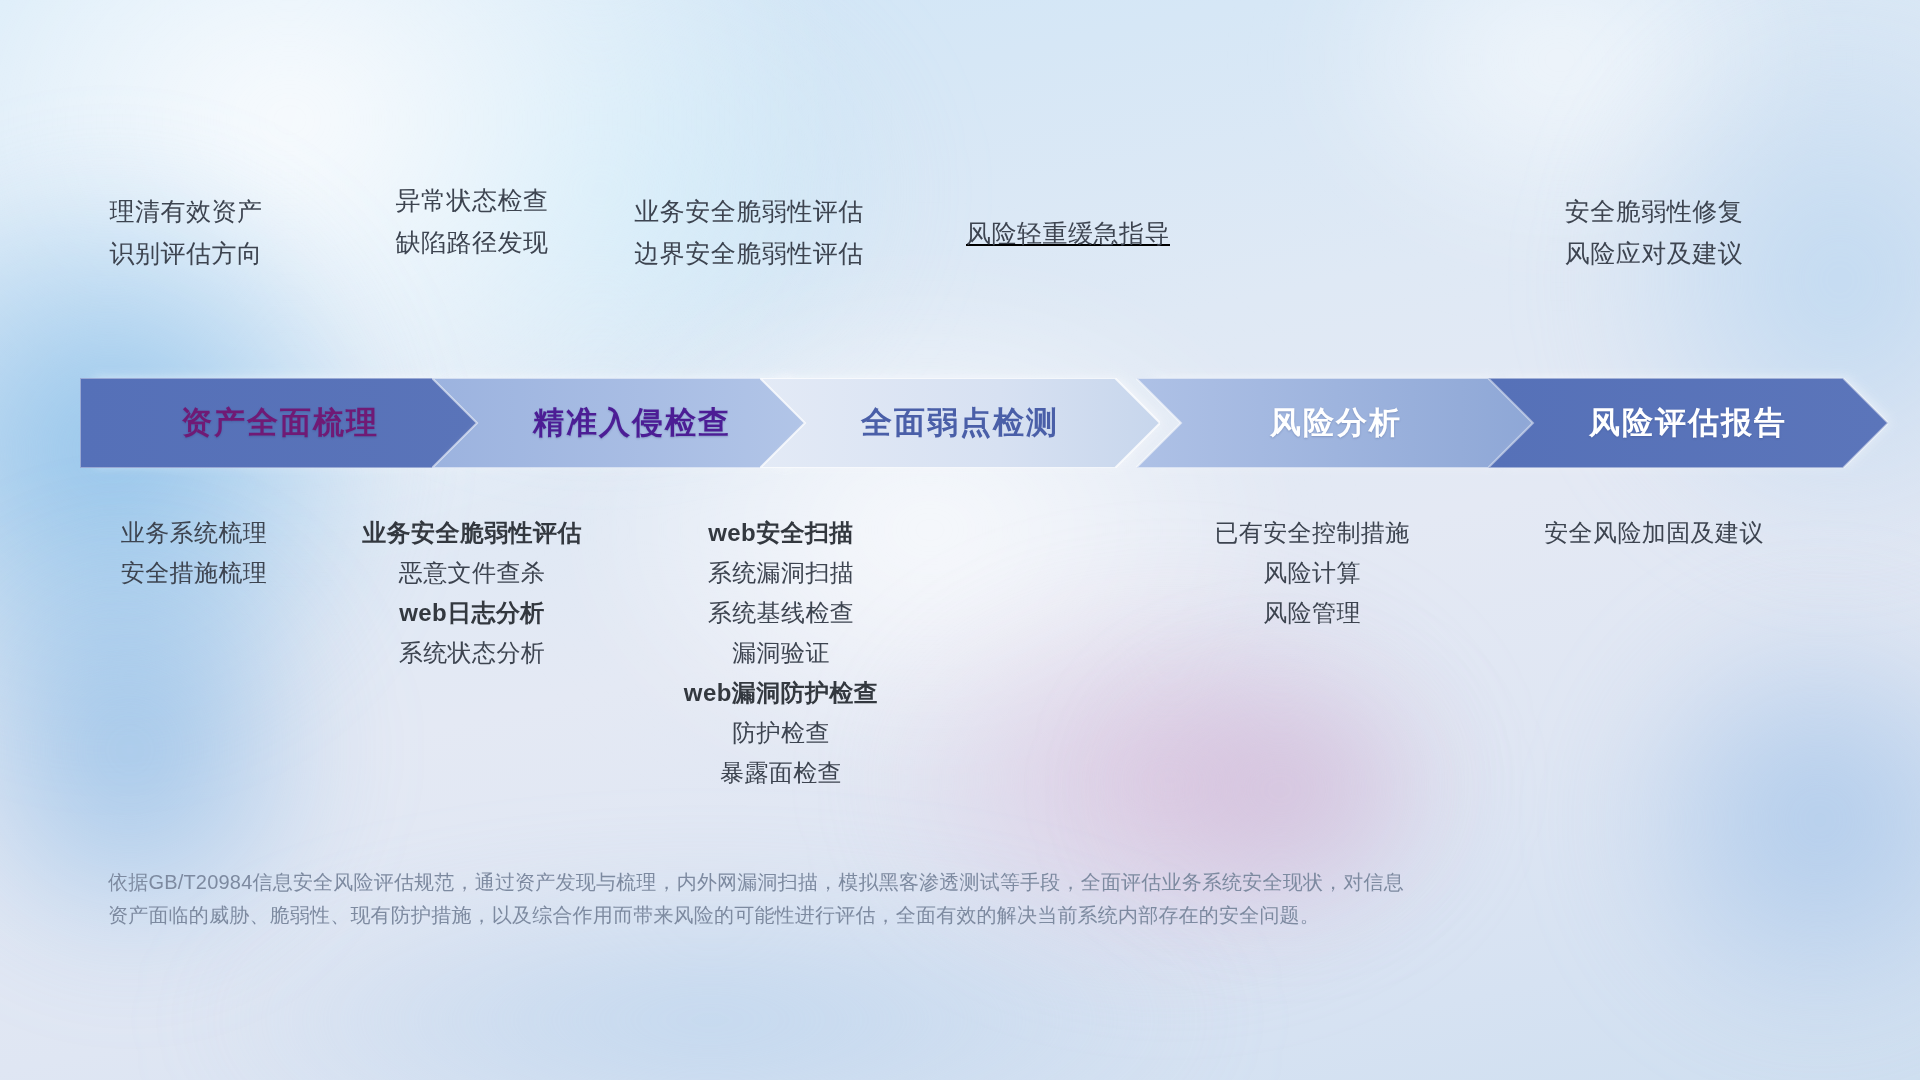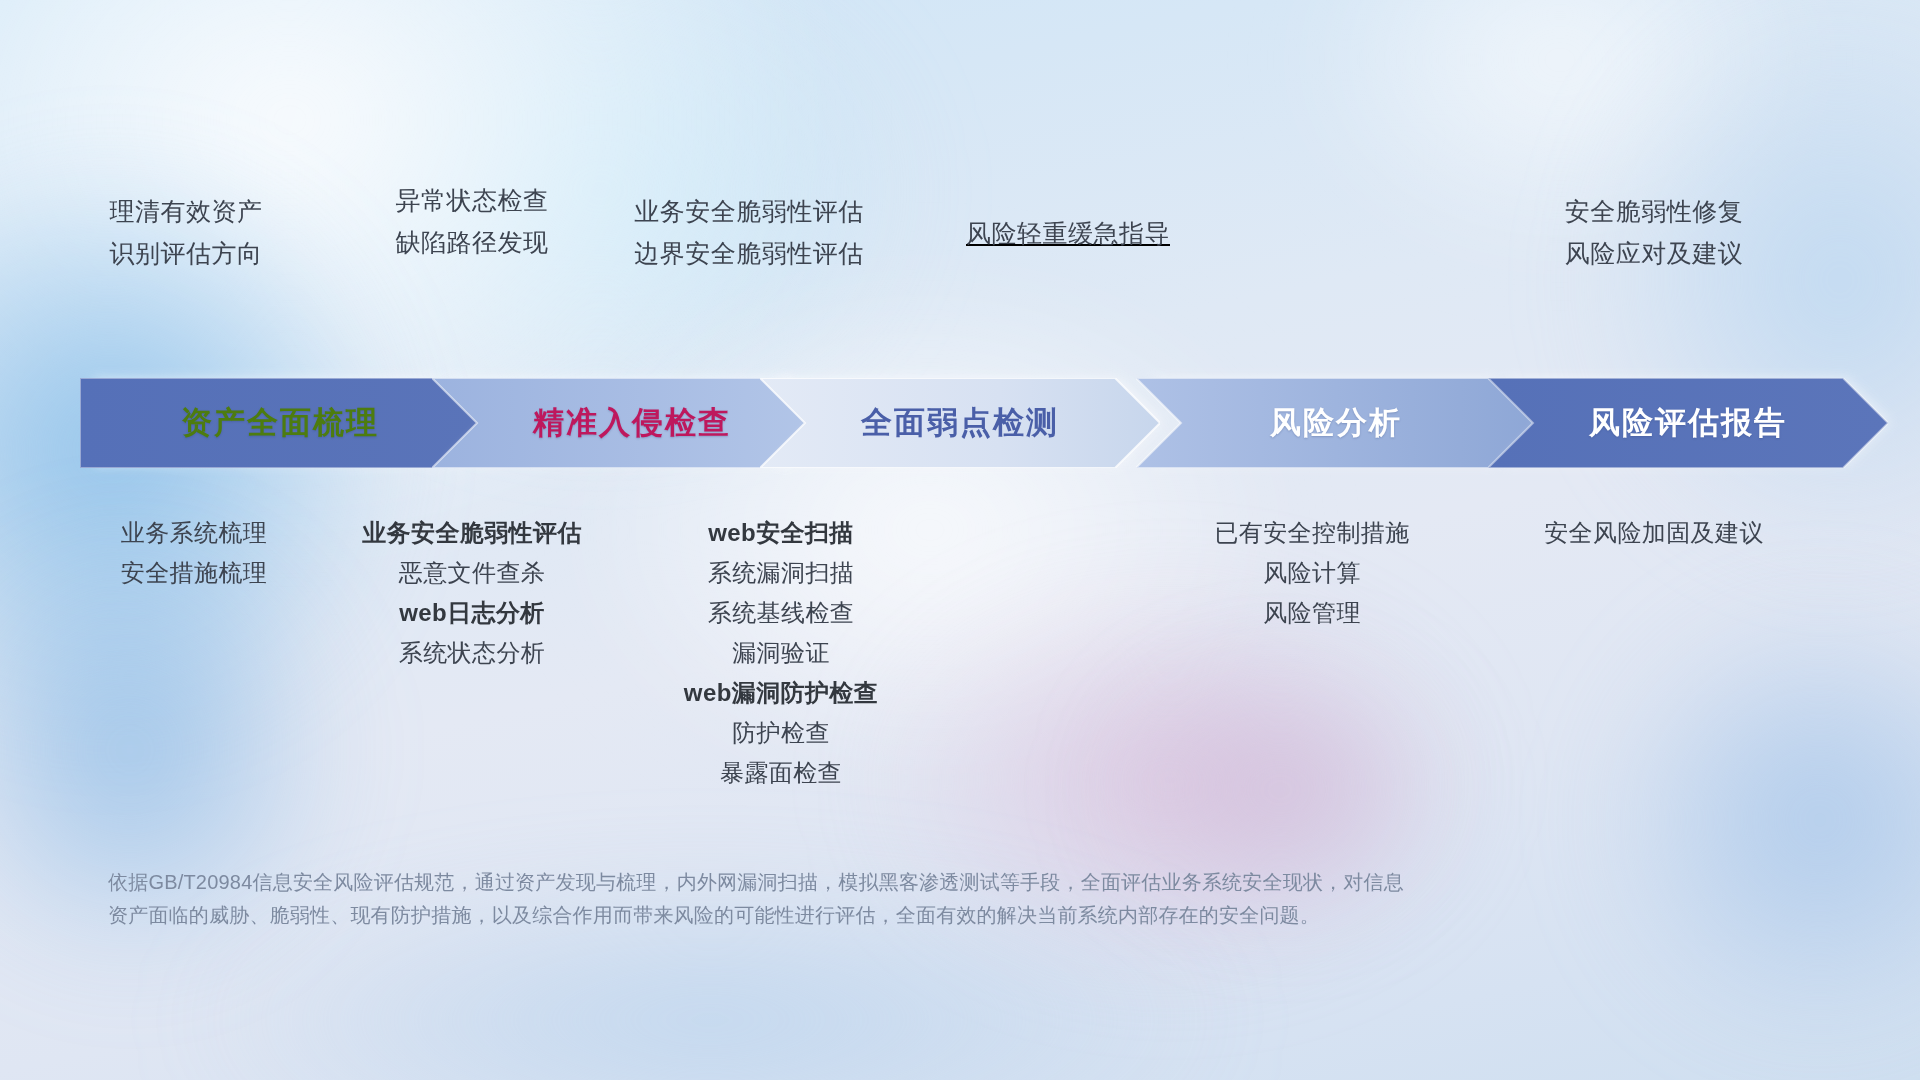--- a/index.html
+++ b/index.html
@@ -173,38 +173,38 @@
       <svg class="shape" viewBox="0 0 400 90" preserveAspectRatio="none">
         <defs>
           <linearGradient id="g1" x1="0" y1="0" x2="1" y2="0">
             <stop offset="0%" stop-color="#5570b8"></stop>
               <stop offset="100%" stop-color="#5a74b9"></stop>
           </linearGradient>
         </defs>
         <polygon points="0,0 355,0 400,45 355,90 0,90" fill="url(#g1)"></polygon>
         <polygon points="0,0 355,0 400,45 355,90 0,90" fill="none" stroke="#ffffff" stroke-opacity="0.40" stroke-width="2"></polygon>
       </svg>
-      <span class="label" style="color:#4d7c0f;">资产全面梳理</span>
+      <span class="label" style="color:#701a75;">资产全面梳理</span>
     </div>
 
     <div class="chev" style="left:352px;width:400px;">
       <svg class="glow" viewBox="0 0 400 90" preserveAspectRatio="none">
         <polygon points="0,0 355,0 400,45 355,90 0,90 45,45" fill="#ffffff" opacity="0.9"></polygon>
       </svg>
       <svg class="shape" viewBox="0 0 400 90" preserveAspectRatio="none">
         <defs>
           <linearGradient id="g2" x1="0" y1="0" x2="1" y2="0">
             <stop offset="0%" stop-color="#9cb3df"></stop>
               <stop offset="100%" stop-color="#b3c6e8"></stop>
           </linearGradient>
         </defs>
         <polygon points="0,0 355,0 400,45 355,90 0,90 45,45" fill="url(#g2)"></polygon>
         <polygon points="0,0 355,0 400,45 355,90 0,90 45,45" fill="none" stroke="#ffffff" stroke-opacity="0.55" stroke-width="2"></polygon>
       </svg>
-      <span class="label" style="color:#be185d;text-align:right;">精准入侵检查</span>
+      <span class="label" style="color:#4c1d95;text-align:right;">精准入侵检查</span>
     </div>
 
     <div class="chev" style="left:680px;width:400px;">
       <svg class="glow" viewBox="0 0 400 90" preserveAspectRatio="none">
         <polygon points="0,0 355,0 400,45 355,90 0,90 45,45" fill="#ffffff" opacity="0.9"></polygon>
       </svg>
       <svg class="shape" viewBox="0 0 400 90" preserveAspectRatio="none">
         <defs>
           <linearGradient id="g3" x1="0" y1="0" x2="1" y2="0">
             <stop offset="0%" stop-color="#e3eaf6"></stop>

